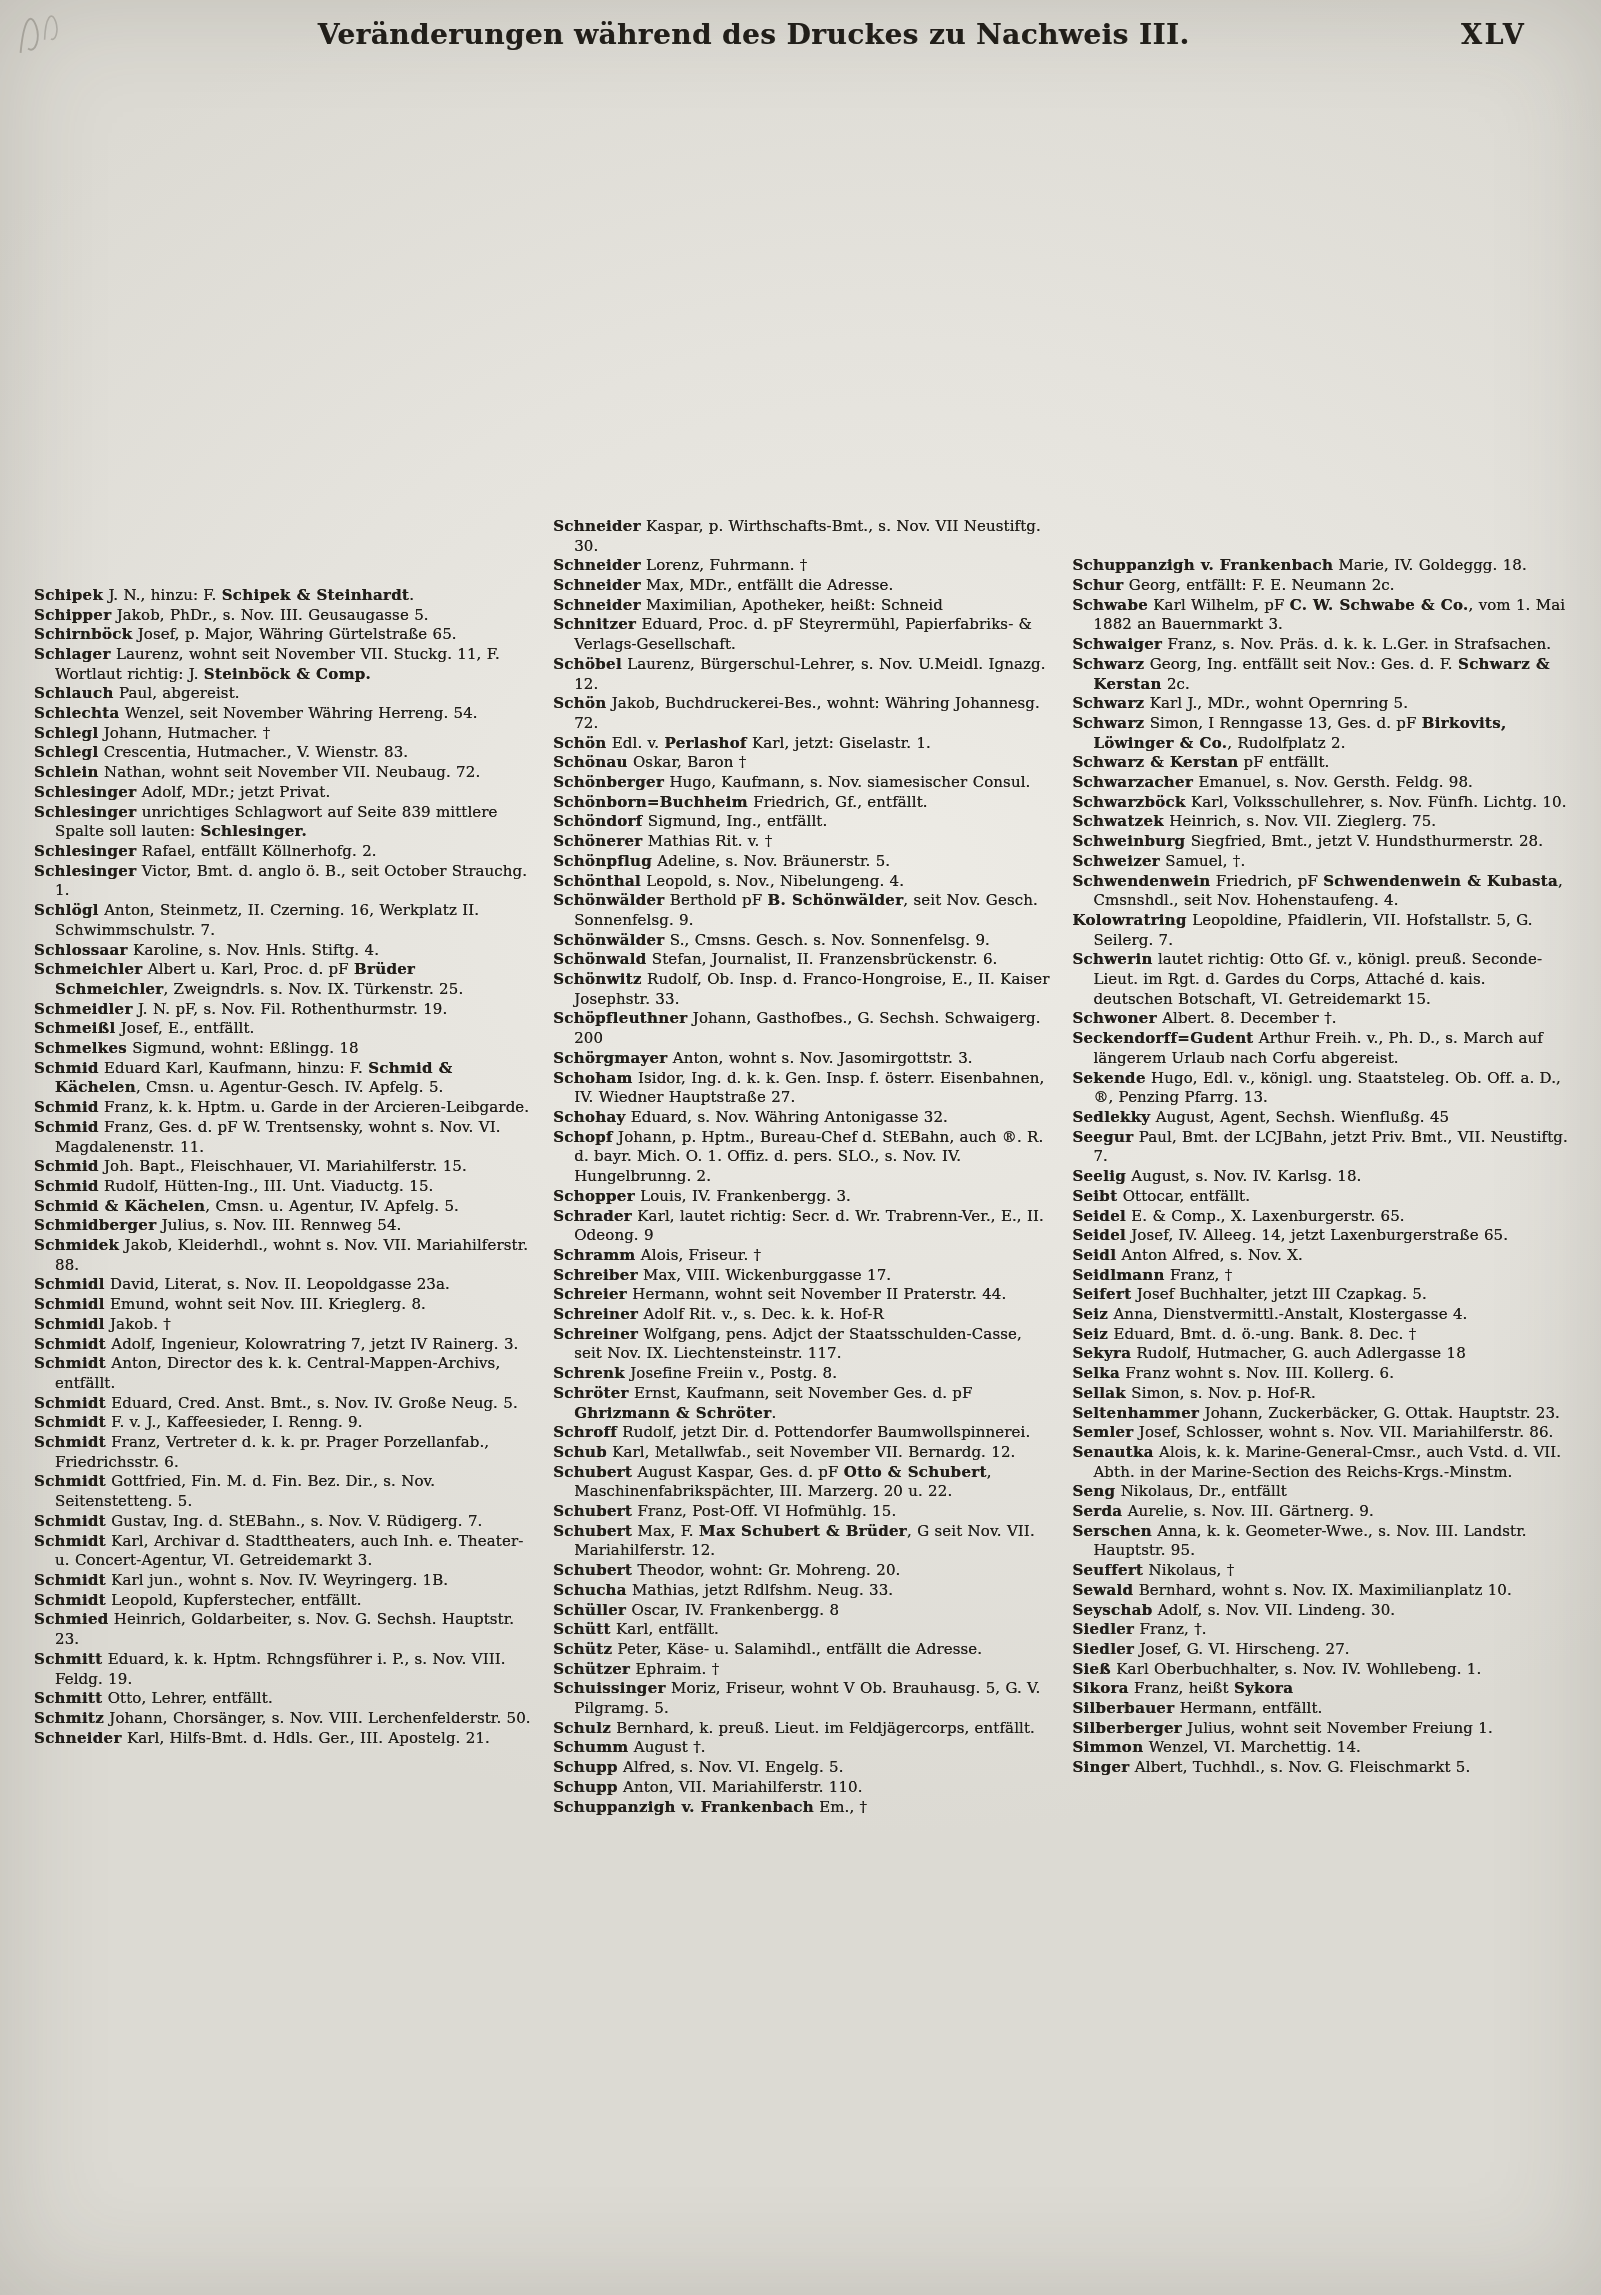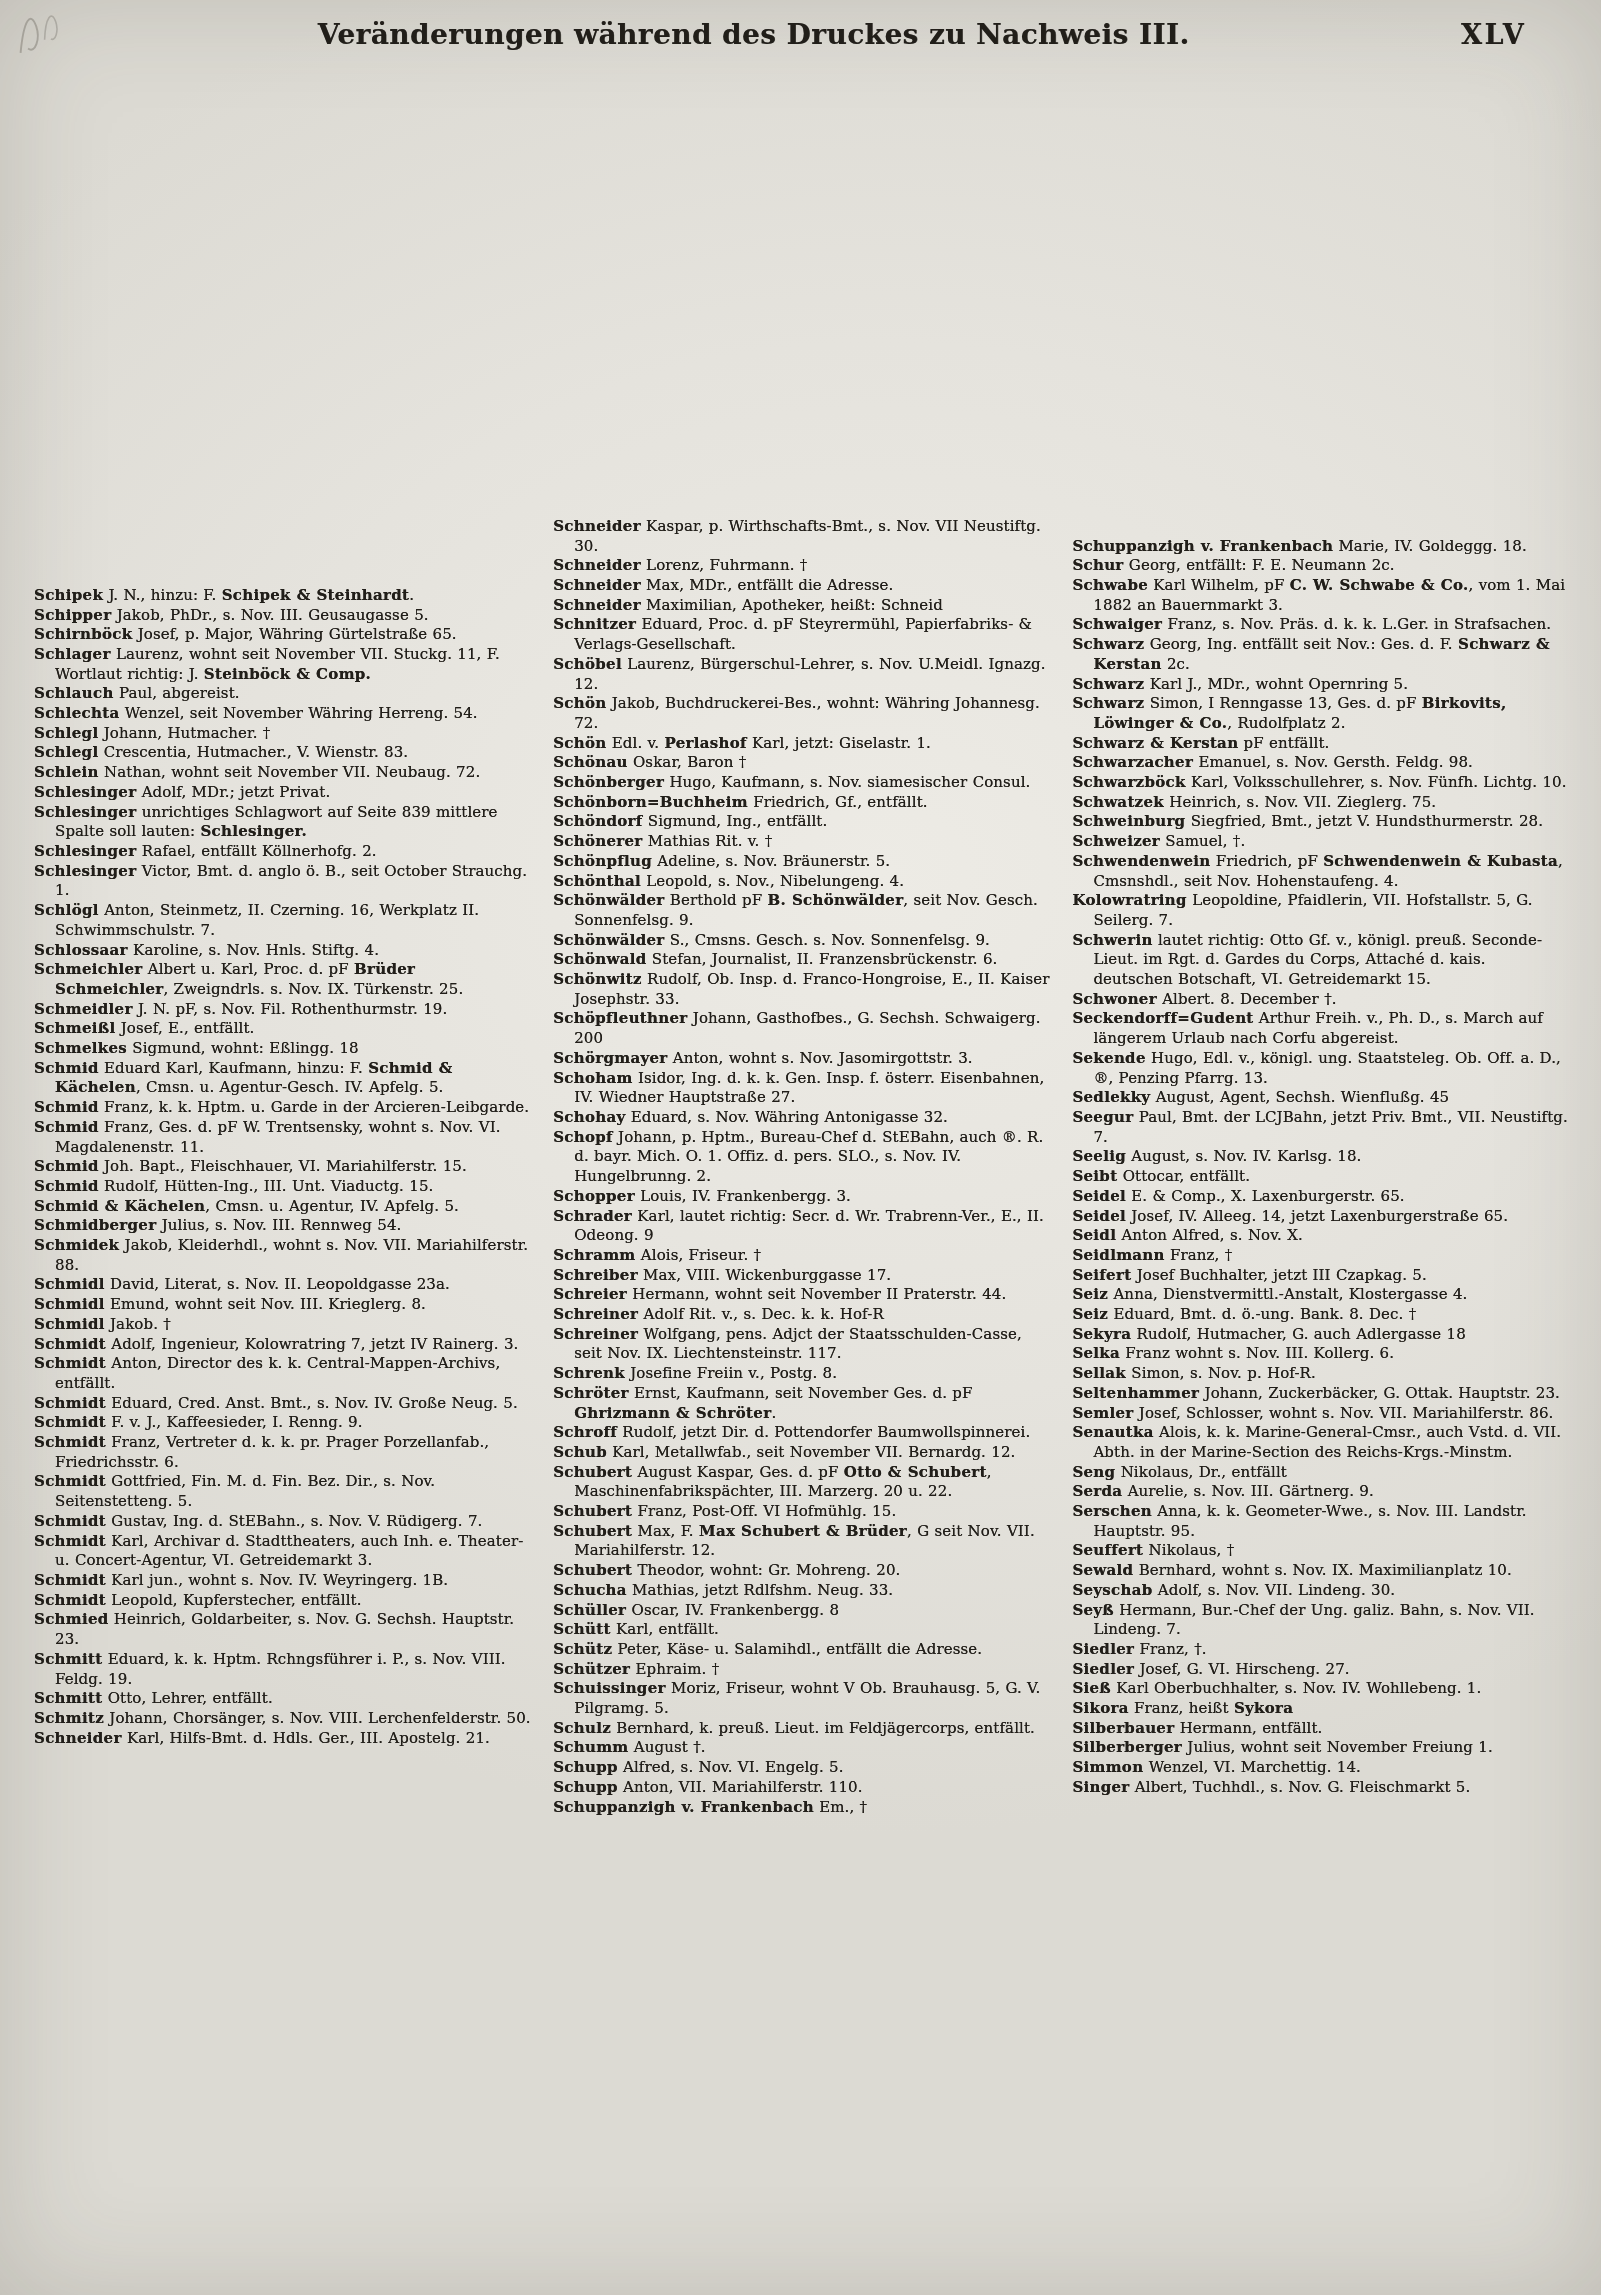--- a/index.html
+++ b/index.html
@@ -243,21 +243,20 @@
         <p class="entry"><span class="name">Sellak</span><span class="plain"> Simon, s. Nov. p. Hof-R.</span></p>
         <p class="entry"><span class="name">Seltenhammer</span><span class="plain"> Johann, Zuckerbäcker, G. Ottak. Hauptstr. 23.</span></p>
         <p class="entry"><span class="name">Semler</span><span class="plain"> Josef, Schlosser, wohnt s. Nov. VII. Mariahilferstr. 86.</span></p>
         <p class="entry"><span class="name">Senautka</span><span class="plain"> Alois, k. k. Marine-General-Cmsr., auch Vstd. d. VII. Abth. in der Marine-Section des Reichs-Krgs.-Minstm.</span></p>
         <p class="entry"><span class="name">Seng</span><span class="plain"> Nikolaus, Dr., entfällt</span></p>
         <p class="entry"><span class="name">Serda</span><span class="plain"> Aurelie, s. Nov. III. Gärtnerg. 9.</span></p>
         <p class="entry"><span class="name">Serschen</span><span class="plain"> Anna, k. k. Geometer-Wwe., s. Nov. III. Landstr. Hauptstr. 95.</span></p>
         <p class="entry"><span class="name">Seuffert</span><span class="plain"> Nikolaus, †</span></p>
         <p class="entry"><span class="name">Sewald</span><span class="plain"> Bernhard, wohnt s. Nov. IX. Maximilianplatz 10.</span></p>
         <p class="entry"><span class="name">Seyschab</span><span class="plain"> Adolf, s. Nov. VII. Lindeng. 30.</span></p>
-        <p class="entry"><span class="name">Seyß</span><span class="plain"> Hermann, Bur.-Chef der Ung. galiz. Bahn, s. Nov. VII. Lindeng. 7.</span></p>
         <p class="entry"><span class="name">Siedler</span><span class="plain"> Franz, †.</span></p>
         <p class="entry"><span class="name">Siedler</span><span class="plain"> Josef, G. VI. Hirscheng. 27.</span></p>
         <p class="entry"><span class="name">Sieß</span><span class="plain"> Karl Oberbuchhalter, s. Nov. IV. Wohllebeng. 1.</span></p>
         <p class="entry"><span class="name">Sikora</span><span class="plain"> Franz, heißt </span><span class="name">Sykora</span></p>
         <p class="entry"><span class="name">Silberbauer</span><span class="plain"> Hermann, entfällt.</span></p>
         <p class="entry"><span class="name">Silberberger</span><span class="plain"> Julius, wohnt seit November Freiung 1.</span></p>
         <p class="entry"><span class="name">Simmon</span><span class="plain"> Wenzel, VI. Marchettig. 14.</span></p>
         <p class="entry"><span class="name">Singer</span><span class="plain"> Albert, Tuchhdl., s. Nov. G. Fleischmarkt 5.</span></p>
       </section>
   </main>

